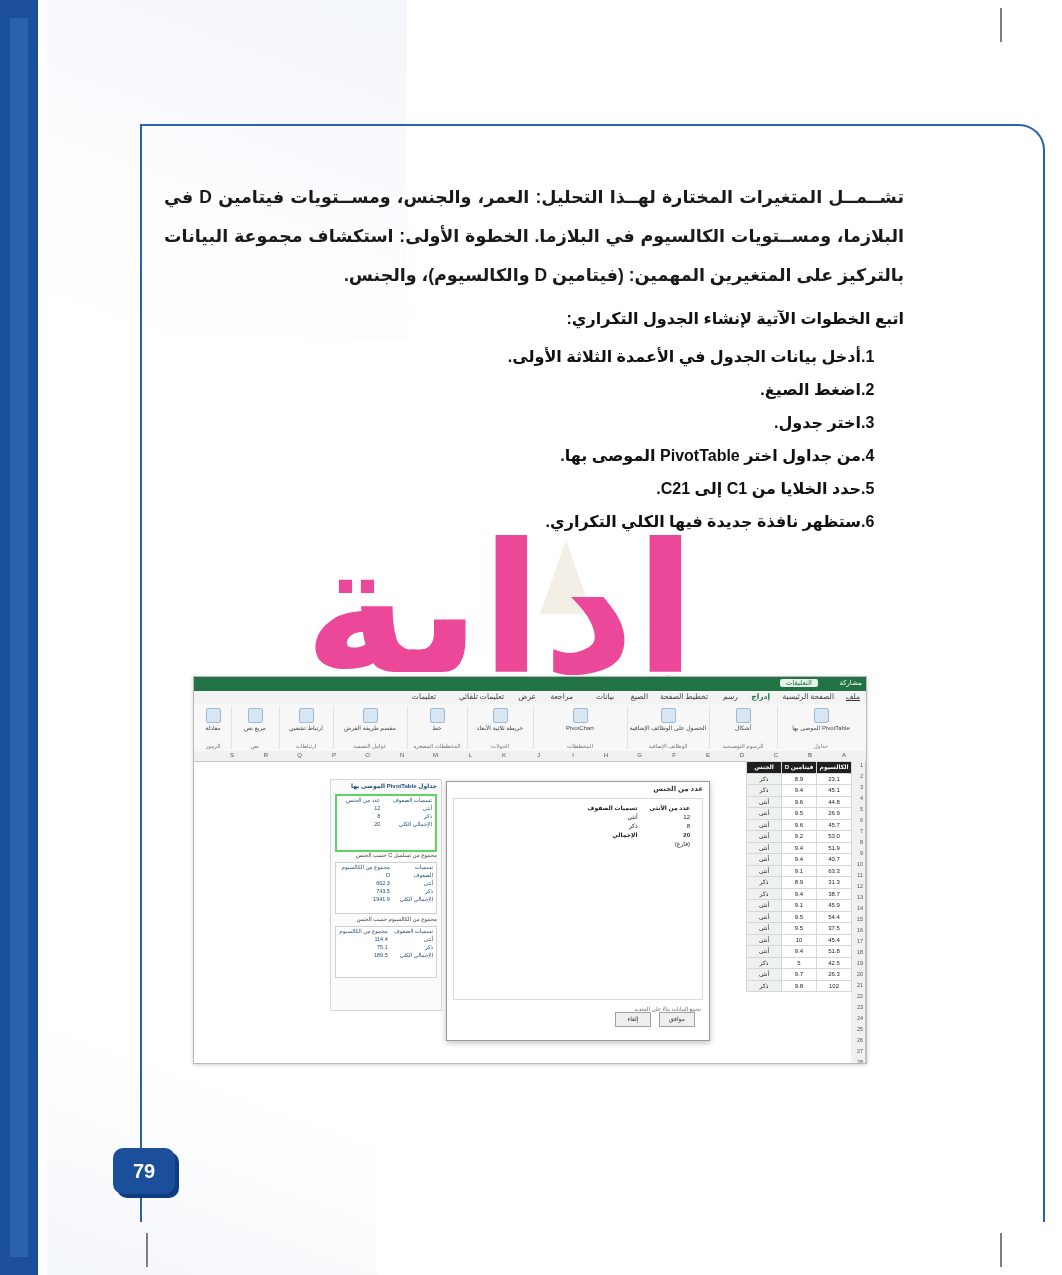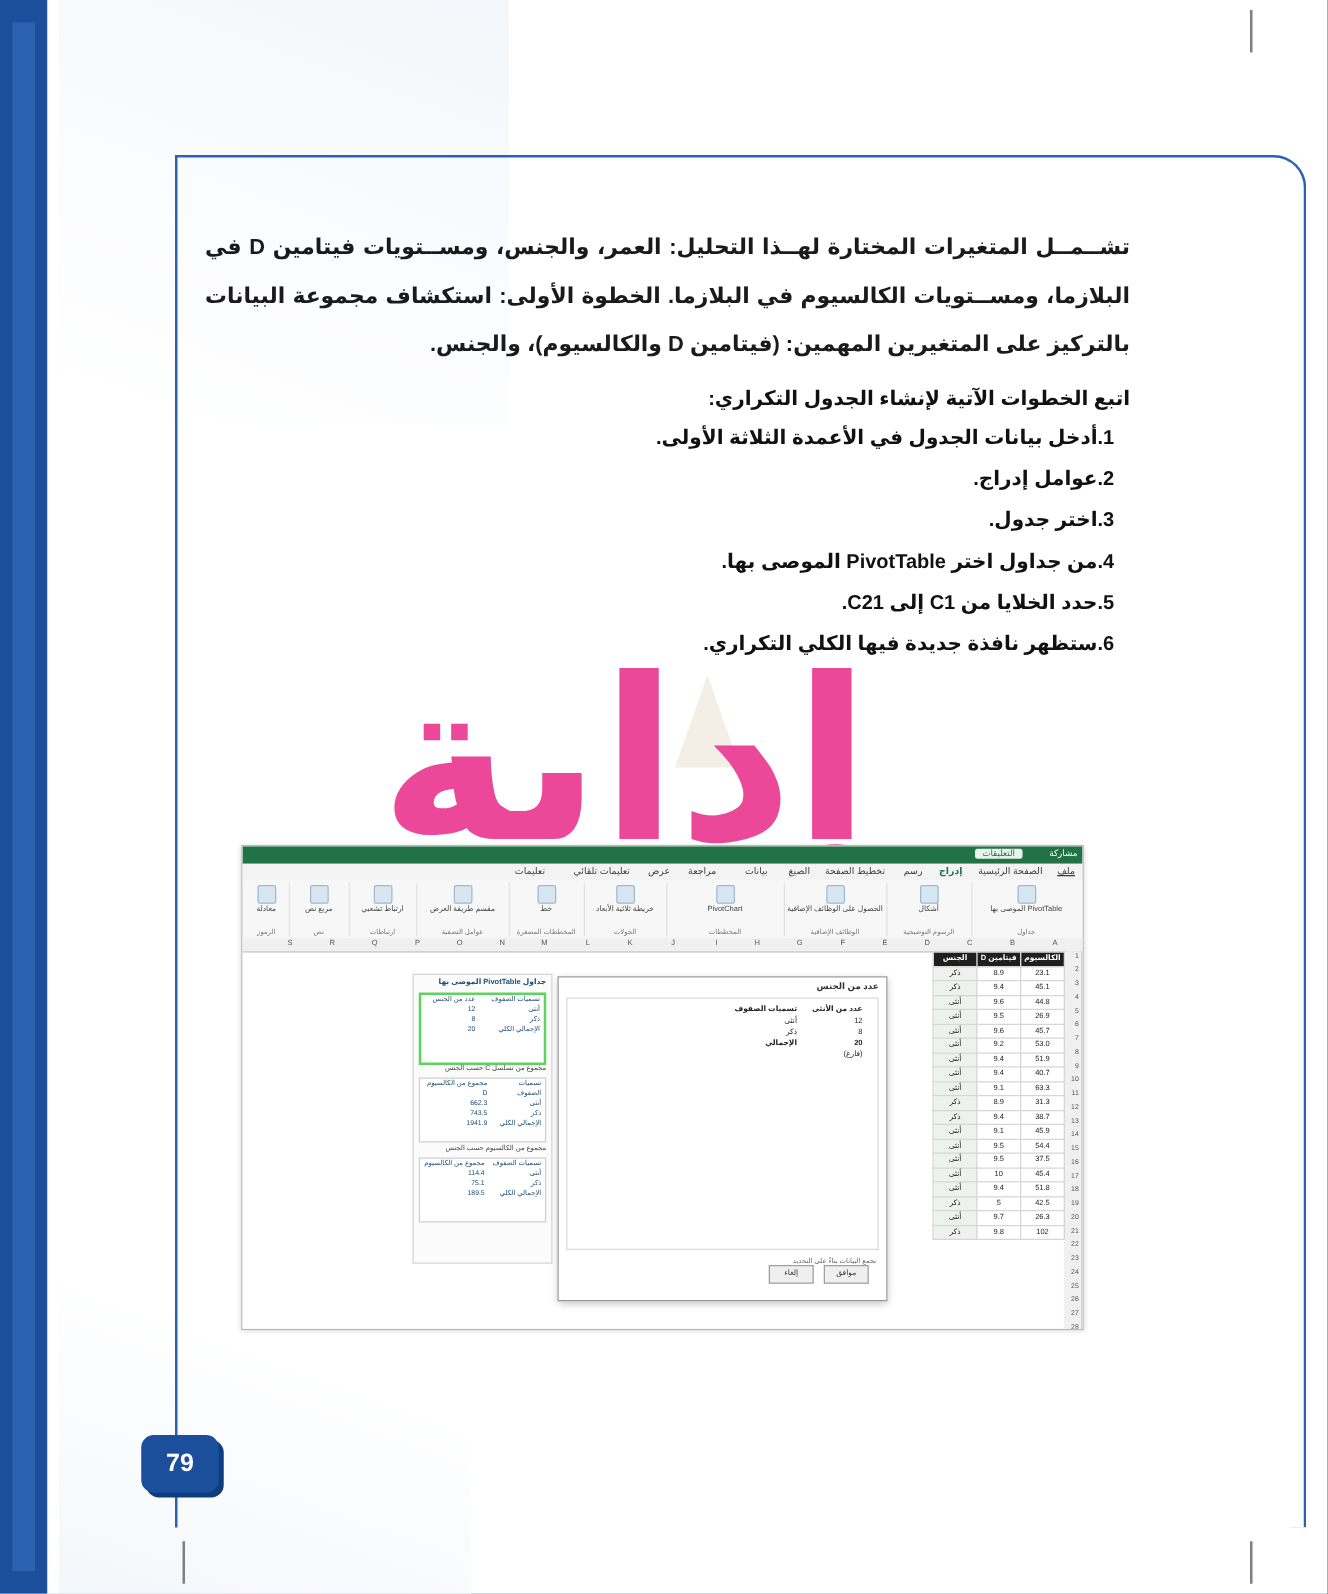--- a/index.html
+++ b/index.html
@@ -72,21 +72,21 @@
     font-weight:bold;color:#1a1a1a;
   }
   .heading-a{
     color:#1f7fc4;font-size:17px;font-weight:bold;line-height:34px;
     text-align:center;margin:18px 0 22px 0;
   }
   .sub-lead{
     font-size:16px;font-weight:bold;text-align:right;margin:0 0 10px 0;color:#111;
   }
   ol.steps{
-    margin:0;padding:0;list-style:none;font-size:16px;font-weight:bold;color:#111;
+    margin:17px;padding:0;list-style:none;font-size:16px;font-weight:bold;color:#111;
   }
   ol.steps li{
     margin:0 0 9px 0;line-height:24px;text-align:right;
   }
   ol.steps li .num{display:inline-block;min-width:26px;text-align:left;}
   
   .shot{
     position:absolute;left:193px;top:676px;width:672px;height:386px;
     border:1px solid #b9b9b9;background:#ffffff;z-index:4;
     box-shadow:0 1px 4px rgba(0,0,0,.18);
@@ -225,21 +225,21 @@
 </div>
 
 <div class="content">
   <p class="para">تشــمــل المتغيرات المختارة لهــذا التحليل: العمر، والجنس، ومســتويات فيتامين D في البلازما، ومســتويات الكالسيوم في البلازما. الخطوة الأولى: استكشاف مجموعة البيانات بالتركيز على المتغيرين المهمين: (فيتامين D والكالسيوم)، والجنس.</p>
 
 
   <div class="sub-lead">اتبع الخطوات الآتية لإنشاء الجدول التكراري:</div>
 
   <ol class="steps">
     <li><span class="num">1.</span><span>أدخل بيانات الجدول في الأعمدة الثلاثة الأولى.</span></li>
-    <li><span class="num">2.</span><span>عوامل إدراج.</span></li>
+    <li><span class="num">2.</span><span>اضغط الصيغ.</span></li>
     <li><span class="num">3.</span><span>اختر جدول.</span></li>
     <li><span class="num">4.</span><span>من جداول اختر PivotTable الموصى بها.</span></li>
     <li><span class="num">5.</span><span>حدد الخلايا من C1 إلى C21.</span></li>
     <li><span class="num">6.</span><span>ستظهر نافذة جديدة فيها الكلي التكراري.</span></li>
   </ol>
 </div>
 
 <div class="shot">
 
   <div class="ribbon-top">

